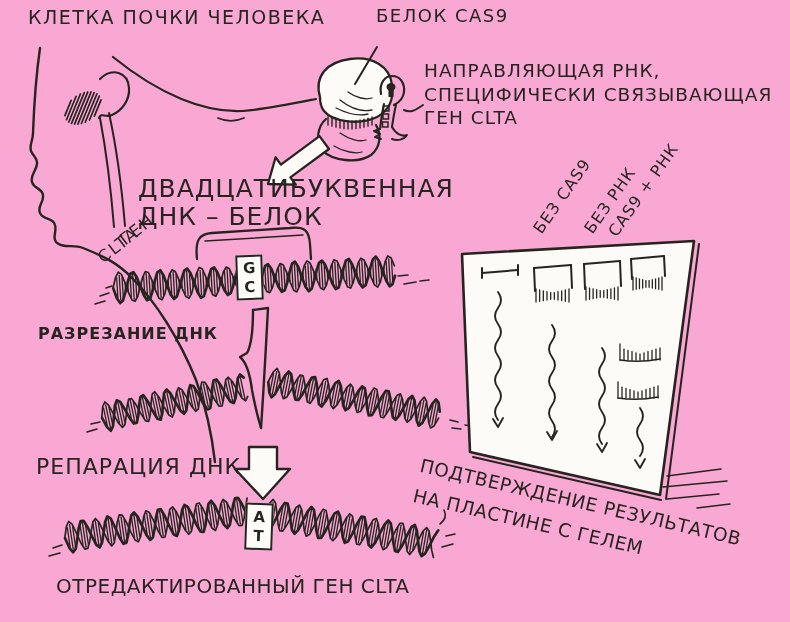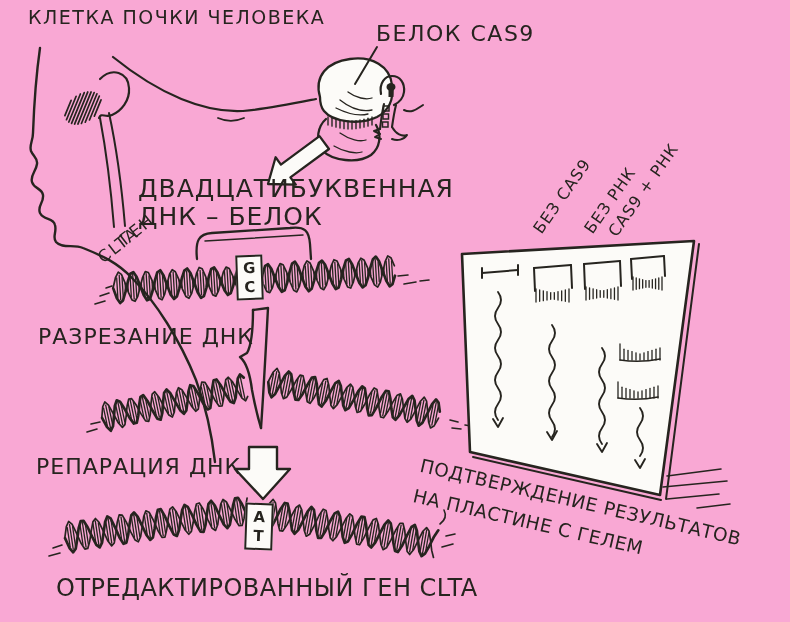--- a/index.html
+++ b/index.html
@@ -471,36 +471,41 @@
         <line x1="650" y1="388.4" x2="650" y2="398" stroke="#26241f" stroke-width="1.3" stroke-linecap="round"></line>
         <line x1="654" y1="387.2" x2="654" y2="398" stroke="#26241f" stroke-width="1.3" stroke-linecap="round"></line>
         <line x1="658" y1="386" x2="658" y2="398" stroke="#26241f" stroke-width="1.3" stroke-linecap="round"></line>
         <path d="M640 408 Q 646 416 640 424 Q 634 432 640 440 Q 646 448 640 456" fill="none" stroke="#26241f" stroke-width="1.9" stroke-linecap="round" stroke-linejoin="round"></path>
         <path d="M635,460 L640,468 L645,459" fill="none" stroke="#26241f" stroke-width="1.9" stroke-linecap="round" stroke-linejoin="round"></path>
       </g>
   </svg>
 
   <div class="hand" style="left:28px;top:6px;font-size:19px;letter-spacing:1.5px;">КЛЕТКА ПОЧКИ ЧЕЛОВЕКА</div>
 
-  <div class="hand" style="left:376px;top:21px;font-size:22px;letter-spacing:1.5px;">БЕЛОК CAS9</div>
-
+  <div class="hand" style="left:376px;top:5px;font-size:18px;letter-spacing:1.5px;">БЕЛОК CAS9</div>
+
+  <div class="hand" style="left:424px;top:59px;font-size:18.5px;letter-spacing:1px;line-height:23.5px;">
+    <div>НАПРАВЛЯЮЩАЯ РНК,</div>
+    <div>СПЕЦИФИЧЕСКИ СВЯЗЫВАЮЩАЯ</div>
+    <div>ГЕН CLTA</div>
+  </div>
 
   <div class="hand" style="left:138px;top:175px;font-size:25px;letter-spacing:1px;line-height:28px;">
     <div>ДВАДЦАТИБУКВЕННАЯ</div>
     <div>ДНК – БЕЛОК</div>
   </div>
 
   <div class="hand" style="left:116px;top:234px;font-size:16.5px;letter-spacing:2px;transform:rotate(-38deg);transform-origin:0 0;">ГЕН</div>
   <div class="hand" style="left:94px;top:252px;font-size:16.5px;letter-spacing:2px;transform:rotate(-38deg);transform-origin:0 0;">CLTA</div>
 
-  <div class="hand" style="left:38px;top:324px;font-size:22px;">РАЗРЕЗАНИЕ ДНК</div>
+  <div class="hand" style="left:38px;top:324px;font-size:16px;font-weight:bold;">РАЗРЕЗАНИЕ ДНК</div>
 
   <div class="hand" style="left:36px;top:454px;font-size:22px;">РЕПАРАЦИЯ ДНК</div>
 
-  <div class="hand" style="left:56px;top:574px;font-size:24px;letter-spacing:0.5px;">ОТРЕДАКТИРОВАННЫЙ ГЕН CLTA</div>
+  <div class="hand" style="left:56px;top:574px;font-size:20px;letter-spacing:0.5px;">ОТРЕДАКТИРОВАННЫЙ ГЕН CLTA</div>
 
   <div class="hand rot" style="left:545px;top:218px;font-size:16px;transform:rotate(-55deg);">БЕЗ CAS9</div>
   <div class="hand rot" style="left:596px;top:218px;font-size:16px;transform:rotate(-55deg);">БЕЗ РНК</div>
   <div class="hand rot" style="left:620px;top:221px;font-size:16px;transform:rotate(-55deg);">CAS9 + РНК</div>
 
   <div class="hand" style="left:424px;top:450px;font-size:18.5px;letter-spacing:0.5px;line-height:31px;transform:rotate(13deg);transform-origin:0 0;">
     <div>ПОДТВЕРЖДЕНИЕ РЕЗУЛЬТАТОВ</div>
     <div>НА ПЛАСТИНЕ С ГЕЛЕМ</div>
   </div>
 

